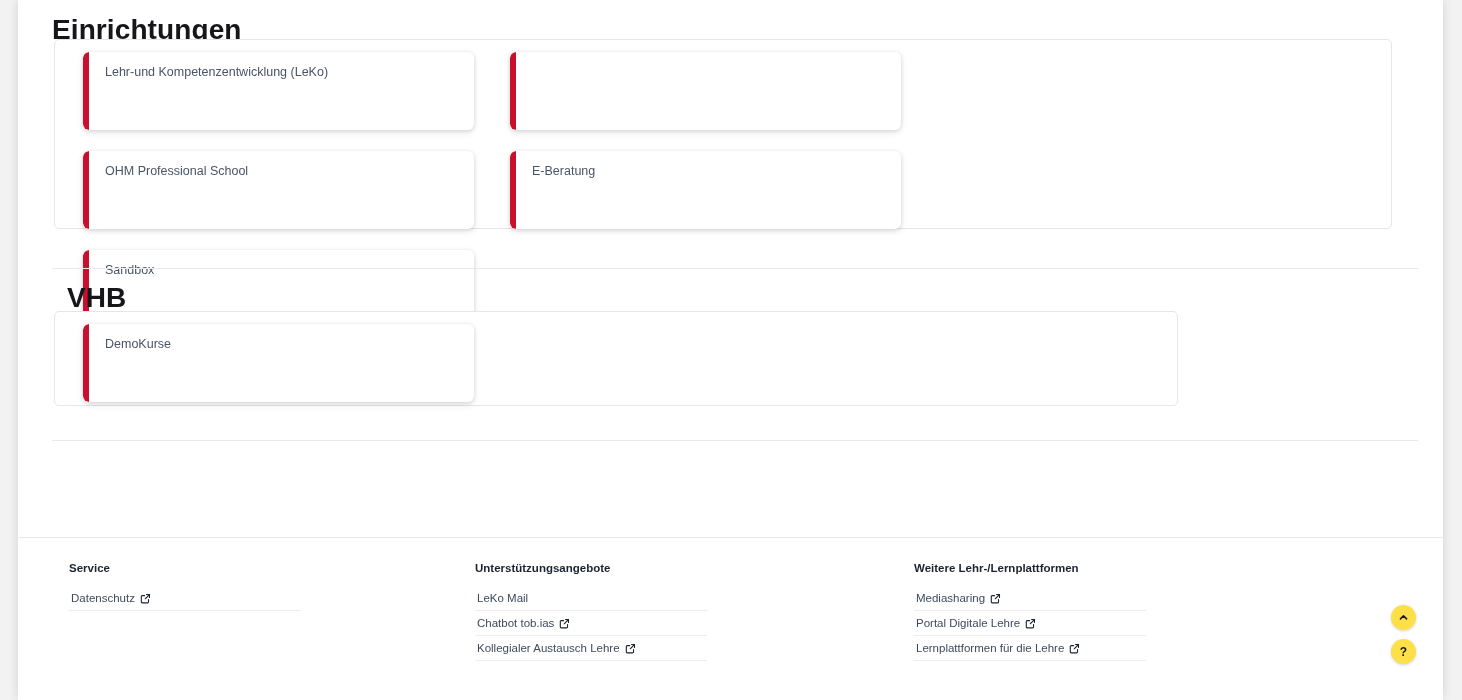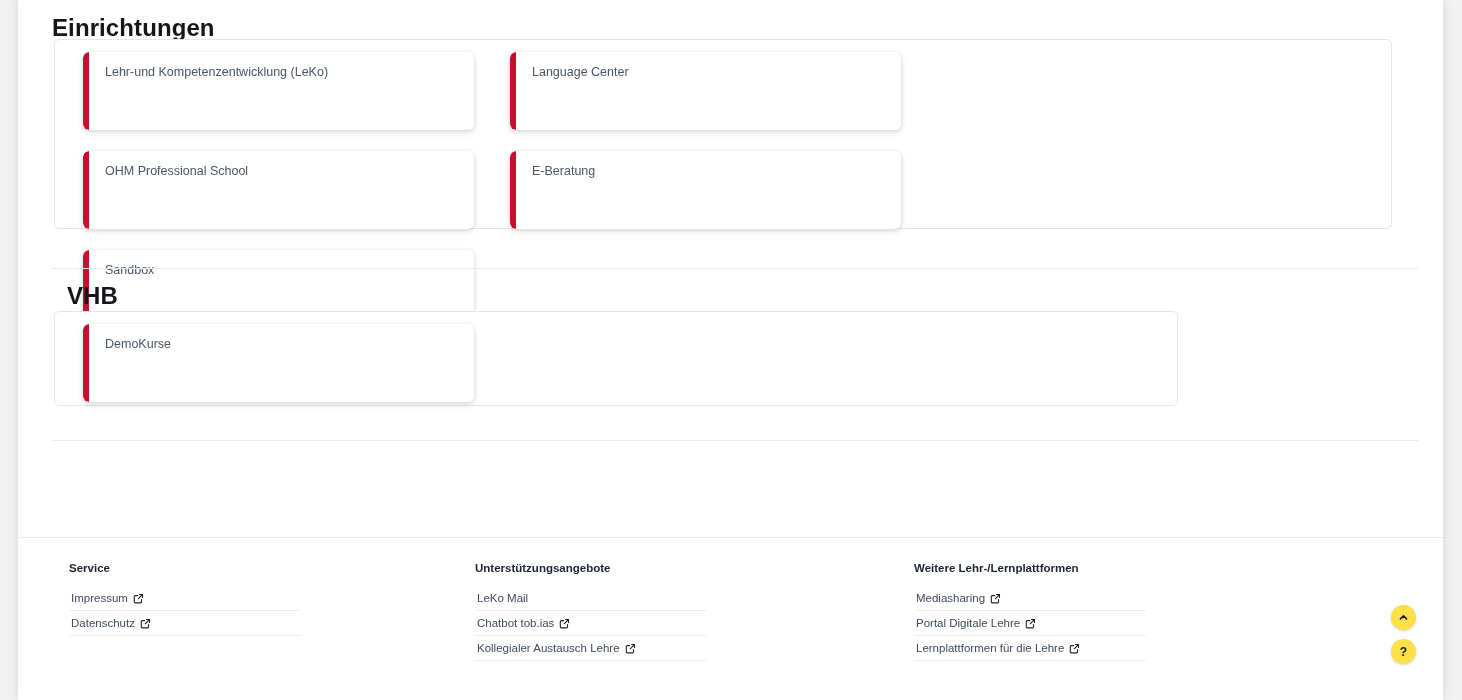--- a/index.html
+++ b/index.html
@@ -26,21 +26,21 @@
     top: 0;
     width: 1425px;
     height: 700px;
     background: #ffffff;
     box-shadow: 0 0 10px rgba(0,0,0,0.13);
     overflow: hidden;
   }
 
   
   .section-title {
-    font-size: 24px;
+    font-size: 28px;
     font-weight: 700;
     color: #16161a;
     letter-spacing: 0.1px;
     margin-left: 16px;
   }
 
   #sec-einrichtungen-title { position: absolute; left: 34px; top: 14px; margin-left: 0; }
   #sec-vhb-title          { position: absolute; left: 34px; top: 282px; margin-left: 15px; }
 
   
@@ -194,21 +194,20 @@
         <div class="cell">
           <div class="card">
             <span class="accent"></span>
             <div class="card-title">Lehr-und Kompetenzentwicklung (LeKo)</div>
           </div>
         </div>
 
         <div class="cell">
           <div class="card">
             <span class="accent"></span>
-            <div class="card-title">Language Center</div>
           </div>
         </div>
 
         <div class="cell">
           <div class="card">
             <span class="accent"></span>
             <div class="card-title">OHM Professional School</div>
           </div>
         </div>
 
@@ -247,30 +246,20 @@
 
     <div id="div-2" class="divider"></div>
 
     <div id="footer-top-rule"></div>
 
     <div id="footer">
 
       <div id="fcol-0" class="fcol">
         <div class="fcol-head">Service</div>
 
-        <a class="flink">
-          <span>Impressum</span>
-          <span class="ext-icon">
-            <svg width="11" height="11" viewBox="0 0 16 16" fill="none" stroke="#1c2330" stroke-width="1.6" stroke-linecap="round" stroke-linejoin="round">
-              <path d="M9.5 2.2h4.3v4.3"></path>
-                <path d="M13.8 2.2 7.6 8.4"></path>
-              <path d="M12.4 9.4v3.6a1.3 1.3 0 0 1-1.3 1.3H3.2a1.3 1.3 0 0 1-1.3-1.3V5.1a1.3 1.3 0 0 1 1.3-1.3h3.6"></path>
-            </svg>
-          </span>
-        </a>
 
         <a class="flink">
           <span>Datenschutz</span>
           <span class="ext-icon">
             <svg width="11" height="11" viewBox="0 0 16 16" fill="none" stroke="#1c2330" stroke-width="1.6" stroke-linecap="round" stroke-linejoin="round">
               <path d="M9.5 2.2h4.3v4.3"></path>
                 <path d="M13.8 2.2 7.6 8.4"></path>
               <path d="M12.4 9.4v3.6a1.3 1.3 0 0 1-1.3 1.3H3.2a1.3 1.3 0 0 1-1.3-1.3V5.1a1.3 1.3 0 0 1 1.3-1.3h3.6"></path>
             </svg>
           </span>

